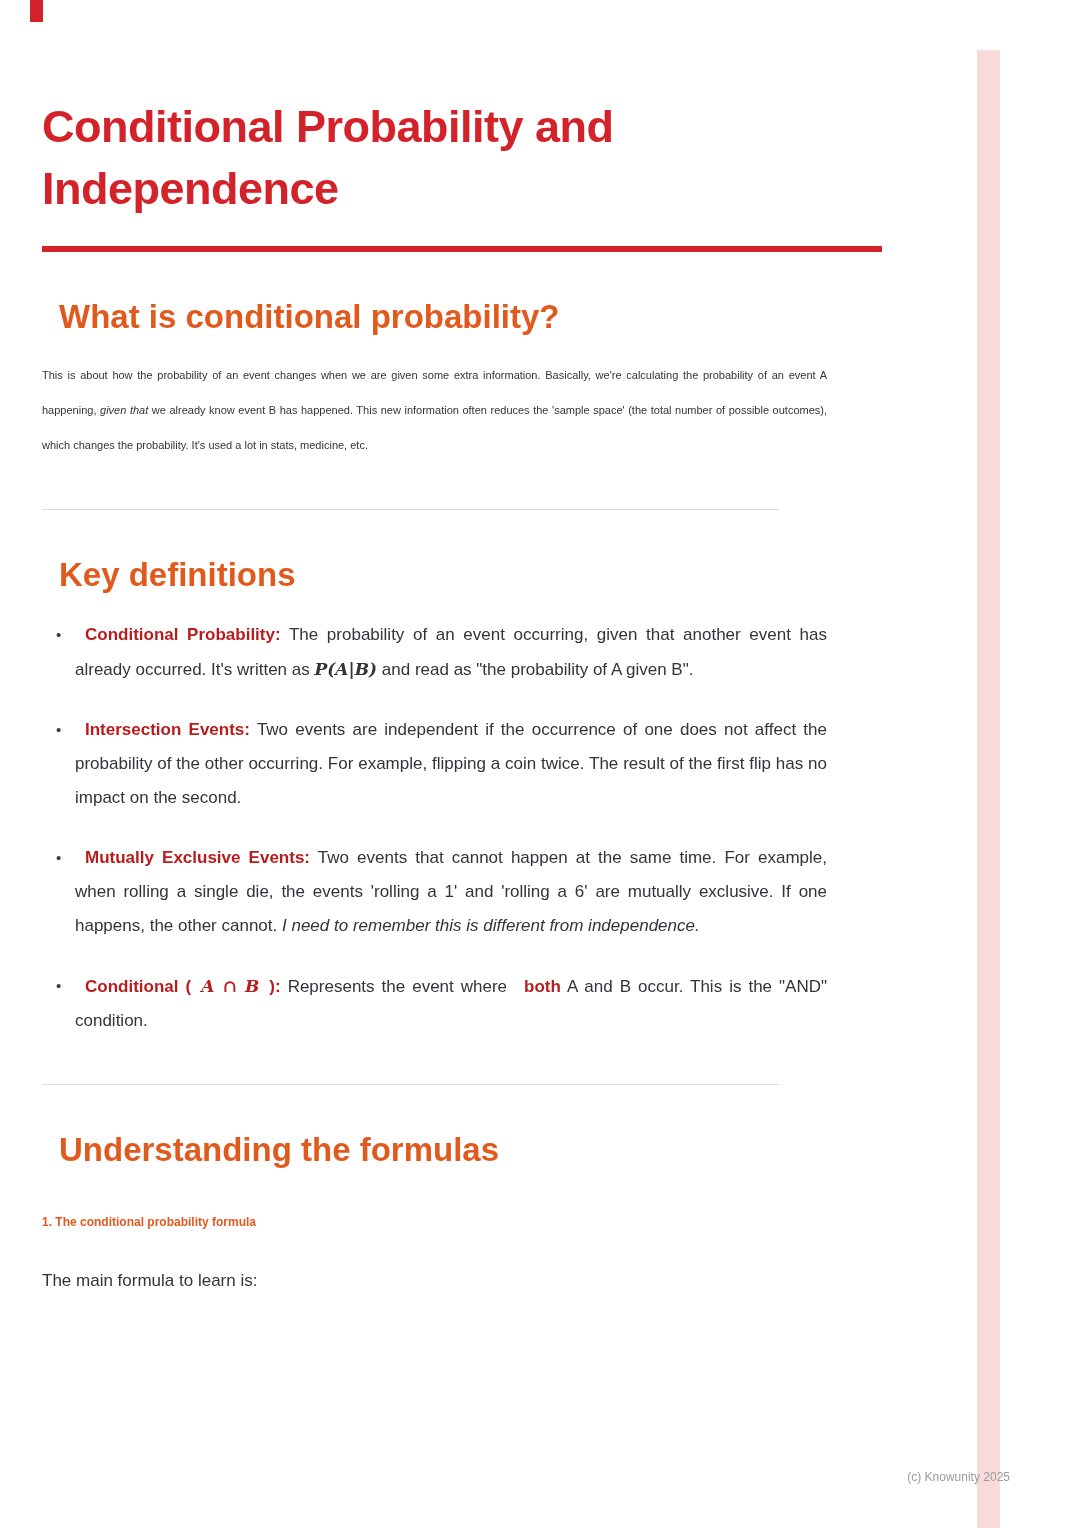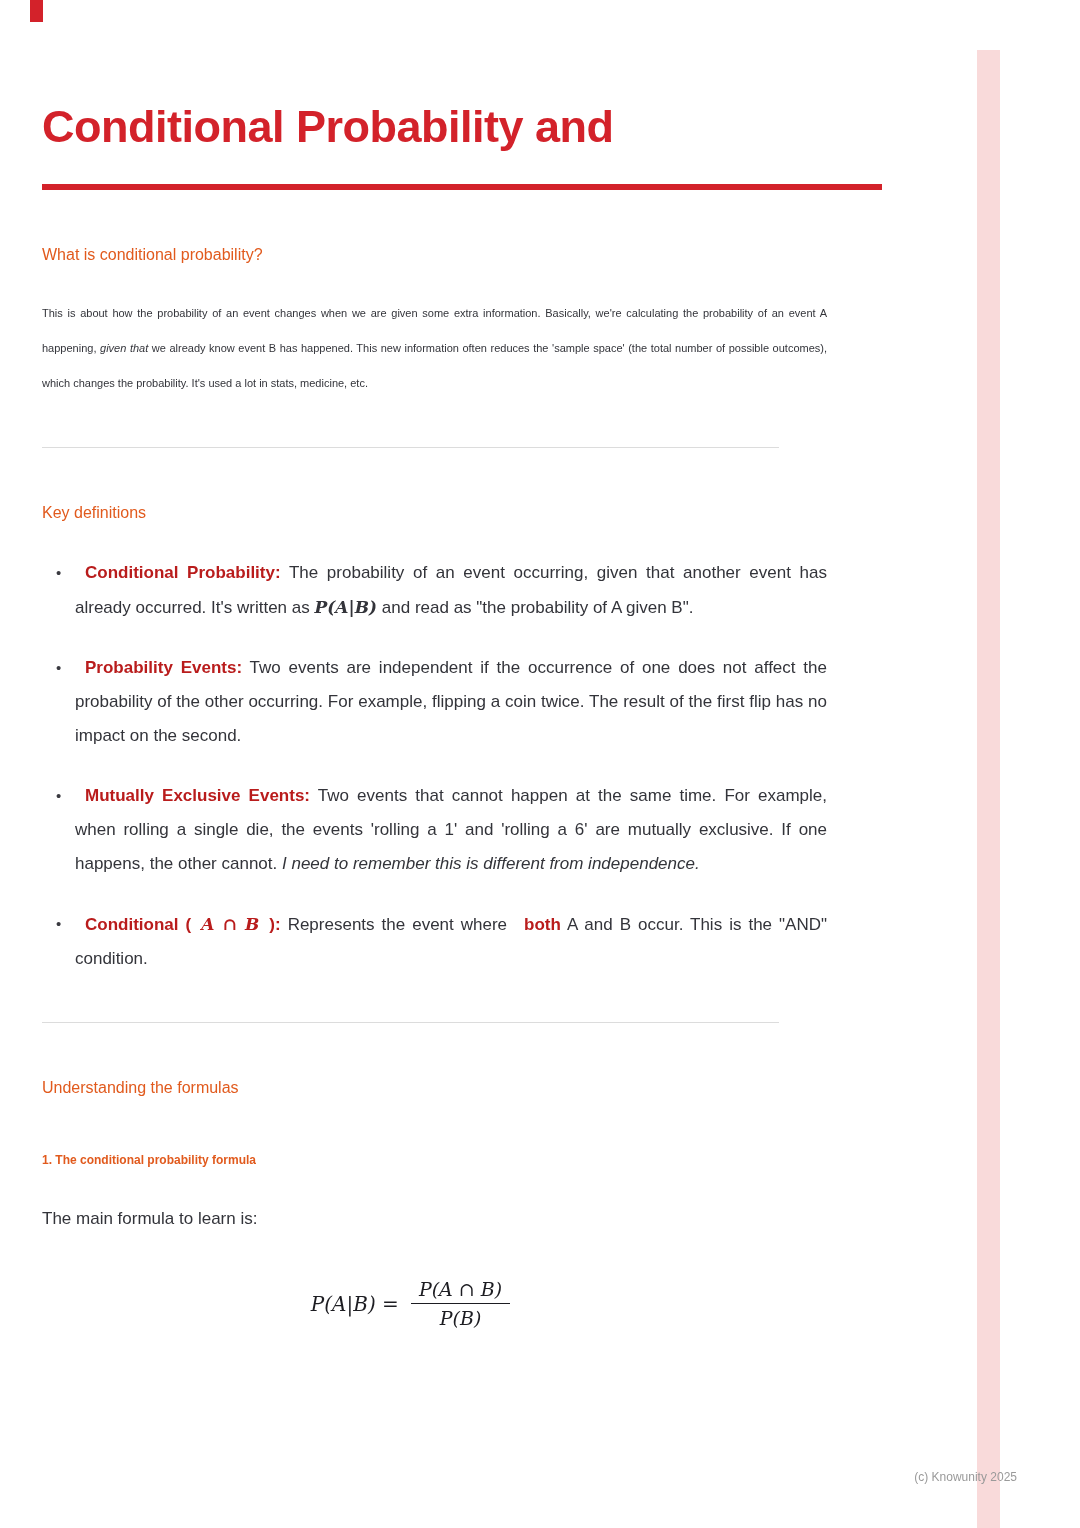--- a/index.html
+++ b/index.html
@@ -32,22 +32,23 @@
   h1{
     color:var(--title-red);
     font-size:45px;line-height:62px;font-weight:bold;
     letter-spacing:-0.5px;
   }
   .title-rule{
     margin-top:26px;width:840px;height:6px;background:var(--title-red);
   }
   h2{
     color:var(--heading-orange);
-    font-size:16px;line-height:30px;font-weight:normal;
+    font-size:33px;line-height:30px;font-weight:bold;
     margin-top:50px;
+    margin-left:17px;
   }
   h3{
     color:var(--heading-orange);
     font-size:12px;line-height:26px;font-weight:bold;
     margin-top:44px;
   }
   p.body-text{
     margin-top:26px;
     font-size:11px;line-height:35px;
     text-align:justify;
@@ -90,71 +91,64 @@
     font-family:"DejaVu Serif","Liberation Serif",serif;
     font-style:italic;font-size:20px;color:#1d1d22;
   }
   .frac{
     display:inline-flex;flex-direction:column;align-items:center;
     font-size:19px;
   }
   .frac .num{padding:0 8px 3px;border-bottom:1.5px solid #1d1d22;}
   .frac .den{padding-top:3px;}
   .footer{
-    position:absolute;right:63px;bottom:44px;z-index:2;
+    position:absolute;right:70px;bottom:44px;z-index:2;
     font-size:12px;color:var(--footer-gray);
   }
 </style>
 </head>
 <body>
 
 <div class="page">
 
   <div class="corner-mark"></div>
   <div class="side-band"></div>
 
   <div class="content">
 
-    <h1><span>Conditional Probability and</span><br></h1>
+    <h1><span>Conditional Probability and</span><br><span>Independence</span></h1>
 
     <div class="title-rule"></div>
 
     <h2>What is conditional probability?</h2>
 
     <p class="body-text"><span>This is about how the probability of an event changes when we are given some extra information. Basically, we're calculating the probability of an event A happening, </span><em>given that</em><span> we already know event B has happened. This new information often reduces the 'sample space' (the total number of possible outcomes), which changes the probability. It's used a lot in stats, medicine, etc.</span></p>
 
     <hr class="divider">
 
     <h2>Key definitions</h2>
 
     <ul class="bullets">
 
       <li><strong>Conditional Probability:</strong><span> The probability of an event occurring, given that another event has already occurred. It's written as </span><span class="math">P(A|B)</span><span> and read as "the probability of A given B".</span></li>
 
-      <li><strong>Probability Events:</strong><span> Two events are independent if the occurrence of one does not affect the probability of the other occurring. For example, flipping a coin twice. The result of the first flip has no impact on the second.</span></li>
+      <li><strong>Intersection Events:</strong><span> Two events are independent if the occurrence of one does not affect the probability of the other occurring. For example, flipping a coin twice. The result of the first flip has no impact on the second.</span></li>
 
       <li><strong>Mutually Exclusive Events:</strong><span> Two events that cannot happen at the same time. For example, when rolling a single die, the events 'rolling a 1' and 'rolling a 6' are mutually exclusive. If one happens, the other cannot. </span><em>I need to remember this is different from independence.</em></li>
 
       <li><strong>Conditional (</strong><strong class="math">A ∩ B</strong><strong>):</strong><span> Represents the event where </span><strong>both</strong><span> A and B occur. This is the "AND" condition.</span></li>
 
     </ul>
 
     <hr class="divider">
 
     <h2>Understanding the formulas</h2>
 
     <h3>1. The conditional probability formula</h3>
 
     <p class="formula-intro">The main formula to learn is:</p>
 
-    <div class="formula">
-      <span>P(A|B) =</span>
-      <span class="frac">
-        <span class="num">P(A ∩ B)</span>
-        <span class="den">P(B)</span>
-      </span>
-    </div>
 
   </div>
 
   <div class="footer">(c) Knowunity 2025</div>
 
 </div>
 
 </body></html>

